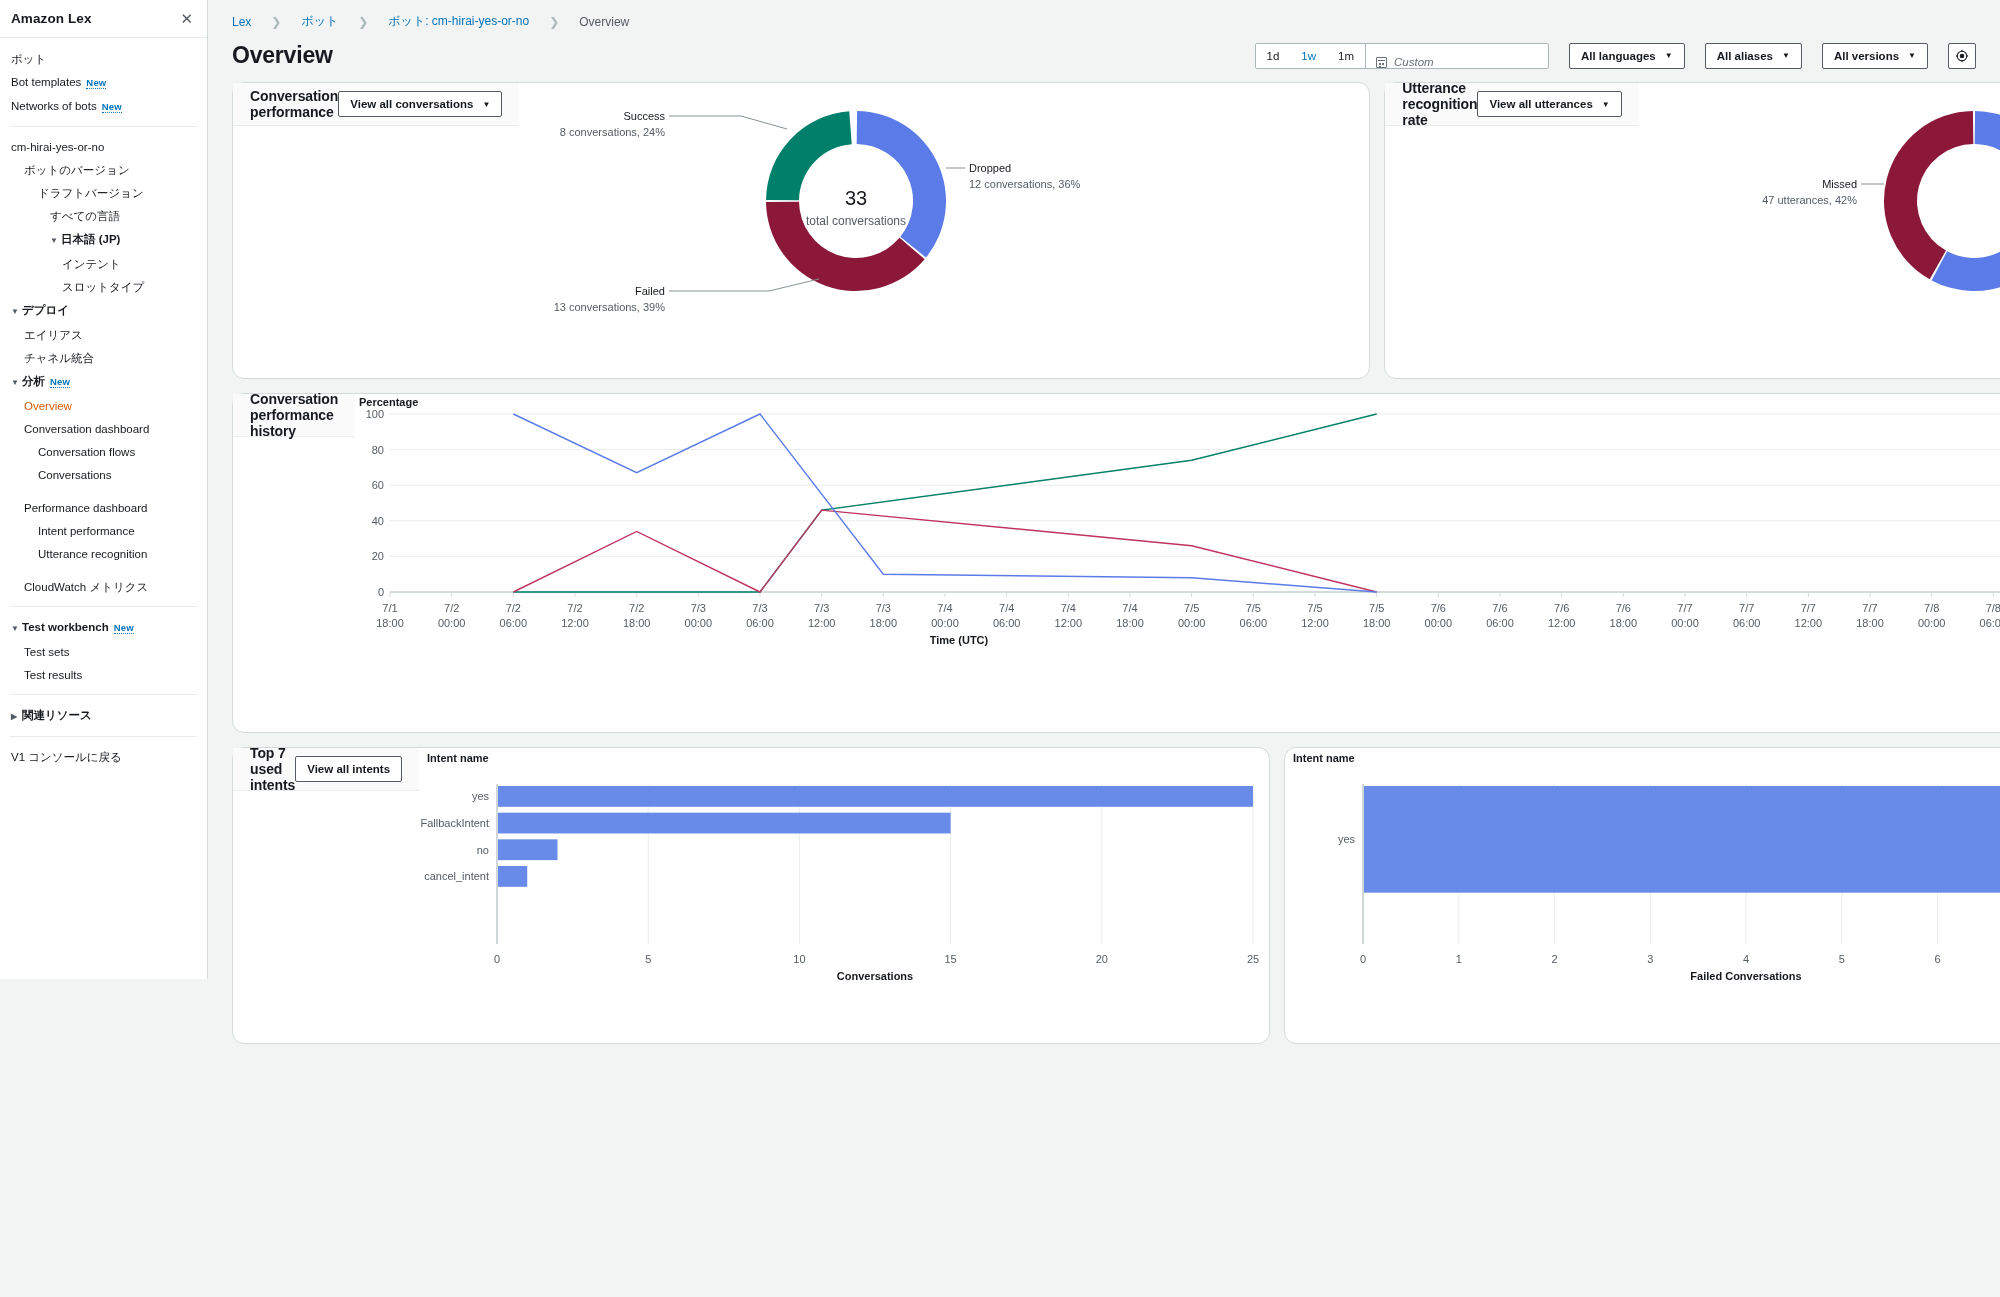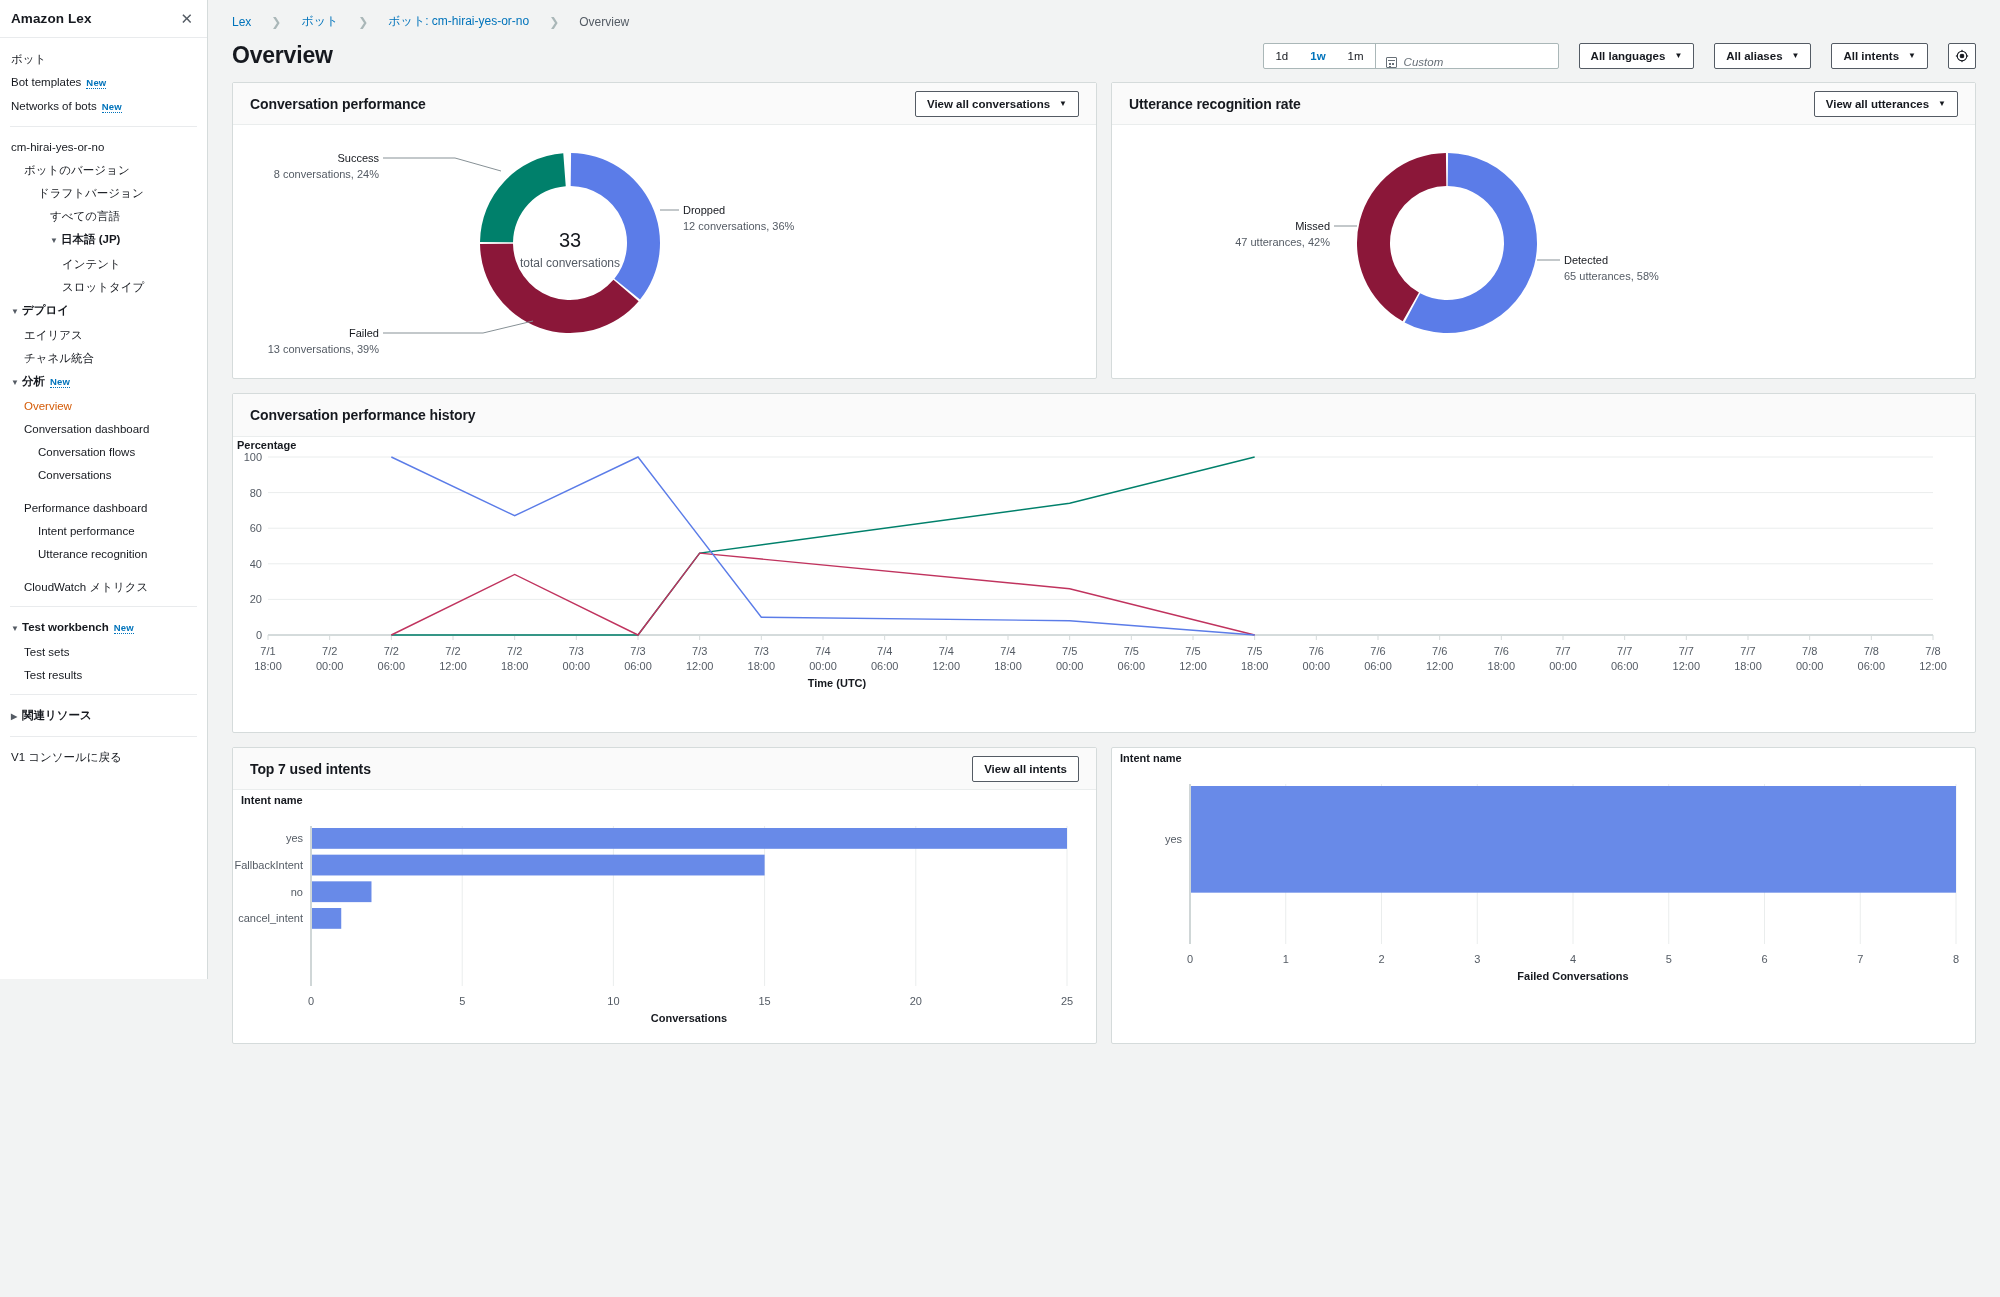--- a/index.html
+++ b/index.html
@@ -61,21 +61,21 @@
 
   .toolbar { display: flex; align-items: center; gap: 20px; }
   .seg-wrap {
     display: flex; align-items: center; border: 1px solid #aab7b8; border-radius: 2px;
     background: #fff; height: 26px; overflow: hidden;
   }
   .seg {
     font-size: 11.5px; padding: 0 11px; height: 24px; display: flex; align-items: center;
     color: #16191f; cursor: pointer;
   }
-  .seg.sel { color: #0073bb; font-weight: bold; }
+  .seg.sel { color: #0073bb; font-weight: normal; }
   .custom-box {
     display: flex; align-items: flex-end; gap: 7px; border-left: 1px solid #aab7b8;
     height: 24px; padding: 0 10px; width: 183px;
   }
   .cal-ico { width: 11px; height: 11px; border: 1px solid #687078; border-radius: 1px;
     position: relative; flex: 0 0 11px; }
   .cal-ico:before { content:""; position:absolute; left:1px; right:1px; top:2px; height:1px; background:#687078;}
   .cal-ico:after { content:""; position:absolute; left:2px; top:5px; width:2px; height:2px; background:#687078;
     box-shadow: 3px 0 0 #687078, 0 3px 0 #687078; }
   .custom-ph { font-size: 11.5px; color: #687078; font-style: italic; }
@@ -87,22 +87,22 @@
   .tb-btn .cv { font-size: 8px; }
   .gear-btn {
     width: 28px; height: 26px; border: 1px solid #545b64; border-radius: 2px; background: #fff;
     display: flex; align-items: center; justify-content: center; cursor: pointer;
   }
 
   
   .grid { padding: 13px 24px 0 24px; }
   .row { display: flex; gap: 14px; margin-bottom: 14px; }
   .panel {
-    background: #fff; border: 1px solid #d5dbdb; border-radius: 2px;
-    display: flex; flex-direction: column;
+    background: #fff; border: 1px solid #d5dbdb; border-radius: 12px;
+    display: flex; flex-direction: row;
   }
   .panel-head {
     height: 43px; display: flex; align-items: center; justify-content: space-between;
     padding: 0 17px; border-bottom: 1px solid #eaeded; background: #fafafa;
   }
   .panel-title { font-size: 14px; font-weight: bold; letter-spacing: -.1px; }
   .panel-body { flex: 1; position: relative; }
 
   .half { flex: 1 1 0; }
   .h-donut { height: 297px; }
@@ -193,21 +193,21 @@
         </div>
         <div class="tb-btn">
           <span>All languages</span>
           <span class="cv">▼</span>
         </div>
         <div class="tb-btn">
           <span>All aliases</span>
           <span class="cv">▼</span>
         </div>
         <div class="tb-btn">
-          <span>All intents</span>
+          <span>All versions</span>
           <span class="cv">▼</span>
         </div>
         <div class="gear-btn">
           <svg width="14" height="14" viewBox="0 0 24 24">
             <path fill="#16191f" d="M12 8a4 4 0 100 8 4 4 0 000-8zm0 6.2A2.2 2.2 0 1112 9.8a2.2 2.2 0 010 4.4z"></path>
             <path fill="#16191f" d="M21 12a8.9 8.9 0 00-.1-1.2l2-1.6-2-3.4-2.4 1a9 9 0 00-2-1.2L16 3h-4l-.4 2.6a9 9 0 00-2.1 1.2l-2.4-1-2 3.4 2 1.6A8.9 8.9 0 007 12c0 .4 0 .8.1 1.2l-2 1.6 2 3.4 2.4-1c.6.5 1.3.9 2 1.2L12 21h4l.4-2.6c.8-.3 1.5-.7 2.1-1.2l2.4 1 2-3.4-2-1.6c.1-.4.1-.8.1-1.2zm-9 7a7 7 0 110-14 7 7 0 010 14z" opacity="0"></path>
             <circle cx="12" cy="12" r="8.2" fill="none" stroke="#16191f" stroke-width="1.8"></circle>
             <circle cx="12" cy="12" r="3" fill="#16191f"></circle>
             <rect x="11" y="1.5" width="2" height="3.4" fill="#16191f"></rect>
             <rect x="11" y="19.1" width="2" height="3.4" fill="#16191f"></rect>

